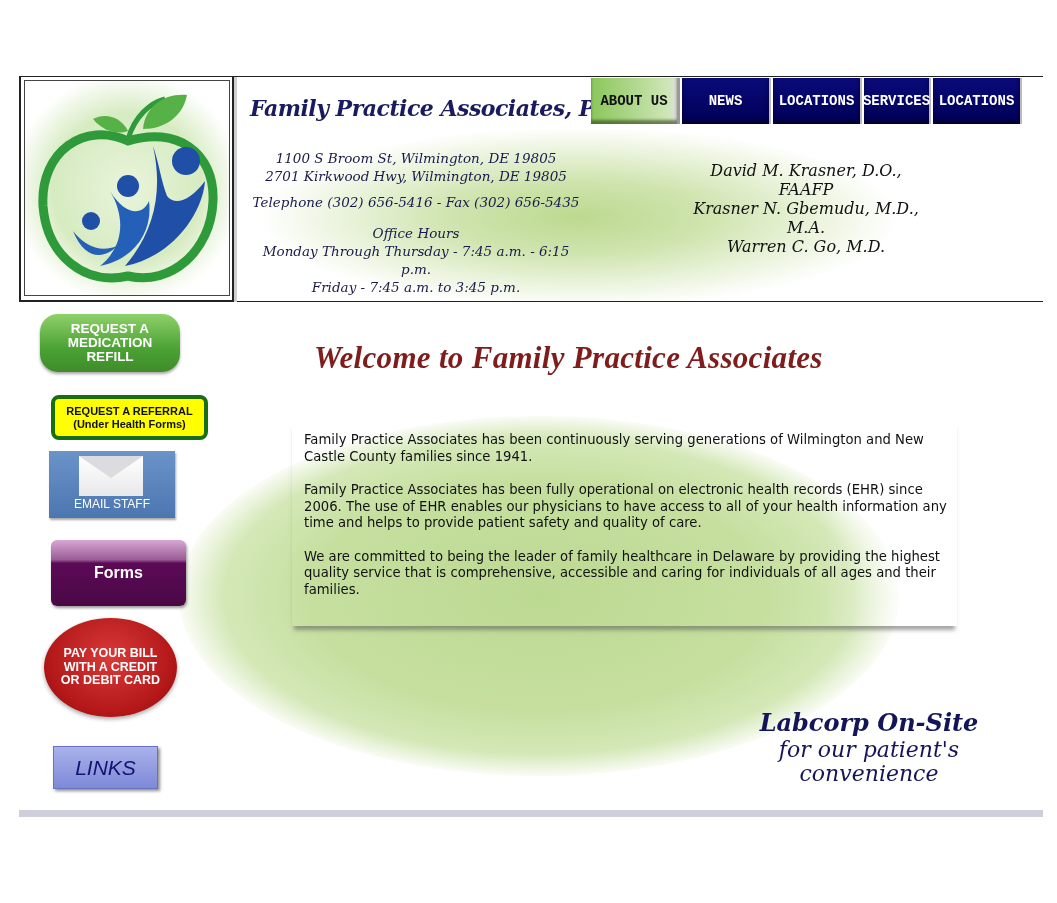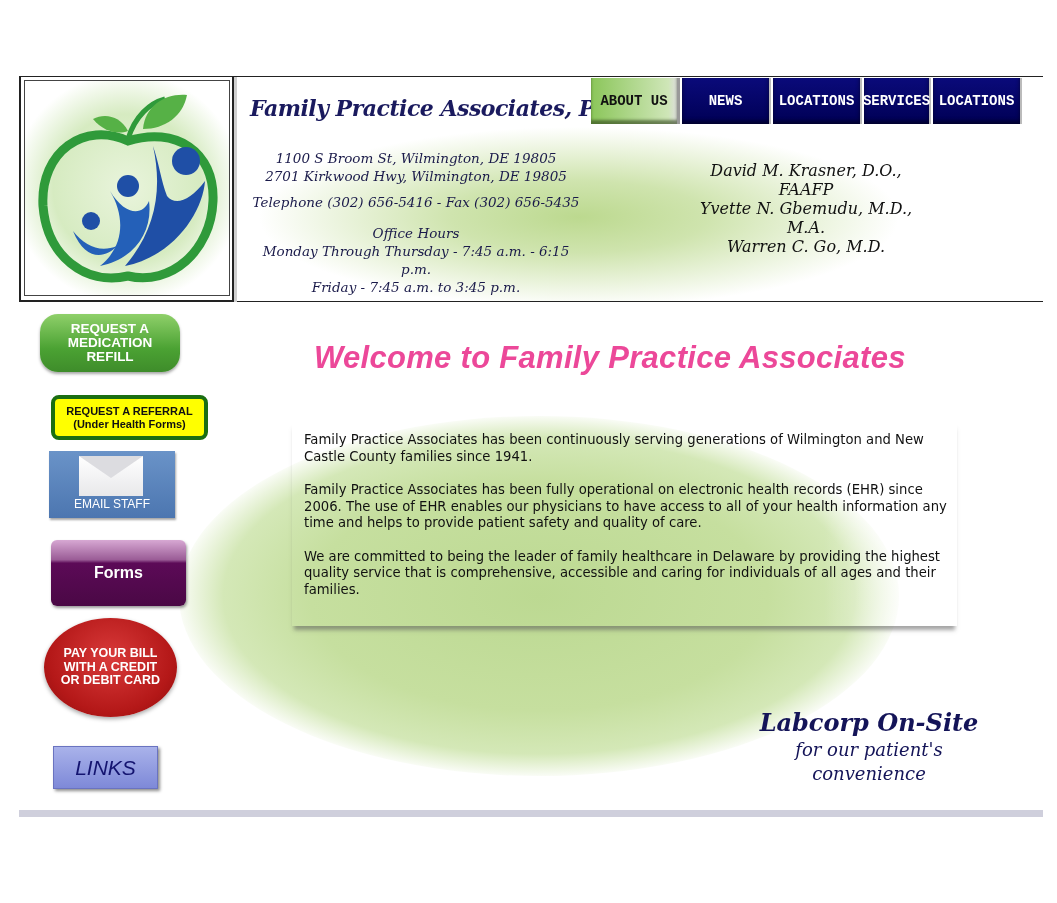--- a/index.html
+++ b/index.html
@@ -57,32 +57,32 @@
   .btn-pay { left: 25px; top: 542px; width: 133px; height: 99px; border-radius: 50%;
     background: radial-gradient(ellipse at 50% 40%, #d93a3a, #b41818 65%, #8a0c0c); color: #fff; font-size: 12.5px; line-height: 13.5px;
     box-shadow: 0 2px 4px rgba(0,0,0,.35); }
   .btn-links { left: 34px; top: 670px; width: 105px; height: 43px; background: linear-gradient(#a9b2ea, #7e89d8);
     color: #141470; font-style: italic; font-weight: normal; font-size: 21px; box-shadow: 2px 2px 3px rgba(0,0,0,.45);
     border: 1px solid #6a73c0; }
 
   
   .main-bg { position: absolute; left: 160px; top: 340px; width: 720px; height: 360px; border-radius: 50%;
     background: radial-gradient(ellipse at 50% 50%, #bcd992 0%, #c6df9f 45%, #d4e8b7 62%, rgba(255,255,255,0) 72%); }
-  .welcome { position: absolute; left: 295px; top: 264px; font-family: Liberation Sans, sans-serif; font-style: italic; font-weight: bold;
-    font-size: 31px; color: #ec4899; white-space: nowrap; letter-spacing: 0.3px; }
+  .welcome { position: absolute; left: 295px; top: 264px; font-family: Liberation Serif, serif; font-style: italic; font-weight: bold;
+    font-size: 31px; color: #7f1d1d; white-space: nowrap; letter-spacing: 0.3px; }
   .content-box { position: absolute; left: 273px; top: 345px; width: 665px; height: 205px;
     background: linear-gradient(90deg, rgba(255,255,255,0) 80%, rgba(255,255,255,0.85) 100%);
     box-shadow: 0 6px 4px -2px rgba(90,90,90,.55); }
   .content-box p { font-family: "DejaVu Sans", sans-serif; font-size: 13.2px; color: #111; line-height: 16.5px; margin: 0 0 17px 12px; width: 650px; }
   .content-box p:first-child { margin-top: 11px; }
 
   .labcorp { position: absolute; left: 720px; top: 632px; width: 260px; text-align: center; font-family: "DejaVu Serif", serif;
     font-style: italic; color: #141458; }
   .labcorp .l1 { font-size: 24px; font-weight: bold; line-height: 30px; }
-  .labcorp .l2 { font-size: 18px; line-height: 24px; }
+  .labcorp .l2 { font-size: 22px; line-height: 24px; }
 
   .footer-bar { position: absolute; left: 0; top: 734px; width: 1024px; height: 7px; background: #cfcfdc; }
 </style>
 </head>
 <body>
 
 <div class="page">
 
   <div class="header">
     <div class="logo-box">
@@ -111,21 +111,21 @@
       <div class="gap"></div>
       <div>Telephone (302) 656-5416 - Fax (302) 656-5435</div>
       <div class="gap2"></div>
       <div>Office Hours</div>
       <div>Monday Through Thursday - 7:45 a.m. - 6:15 p.m.</div>
       <div>Friday - 7:45 a.m. to 3:45 p.m.</div>
     </div>
 
     <div class="physicians">
       <div>David M. Krasner, D.O., FAAFP</div>
-      <div>Yvette N. Gbemudu, M.D., M.A.</div>
+      <div>Krasner N. Gbemudu, M.D., M.A.</div>
       <div>Warren C. Go, M.D.</div>
     </div>
 
     <div class="nav">
       <div class="nav-btn active" style="width:89px">ABOUT US</div>
       <div class="nav-btn" style="width:89px">NEWS</div>
       <div class="nav-btn" style="width:89px">LOCATIONS</div>
       <div class="nav-btn" style="width:67px">SERVICES</div>
       <div class="nav-btn" style="width:89px">LOCATIONS</div>
     </div>

